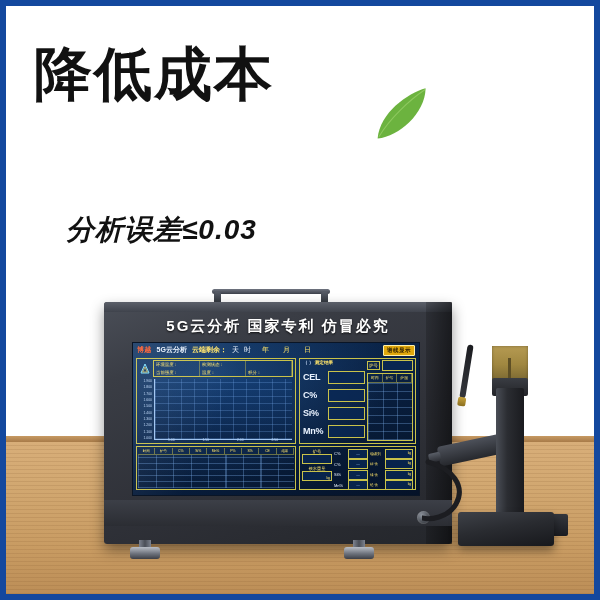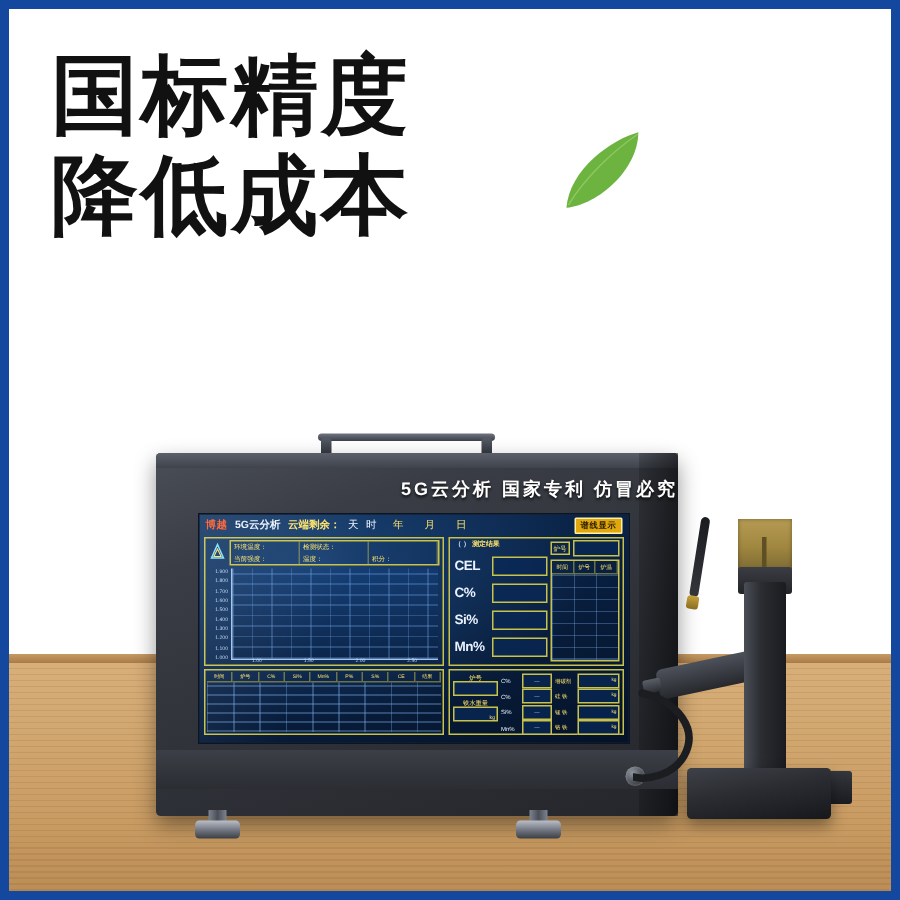--- a/index.html
+++ b/index.html
@@ -45,21 +45,21 @@
 
   .case{position:absolute;inset:0;border-radius:3px;
      background:linear-gradient(160deg,#4a4e57 0%,#3a3d45 22%,#2f3138 60%,#24262b 100%);
      box-shadow:0 6px 14px rgba(0,0,0,.42);}
   .case-top{position:absolute;left:0;right:0;top:0;height:10px;border-radius:3px 3px 0 0;
      background:linear-gradient(180deg,#5b5f69,#3f434c);}
   .case-side{position:absolute;right:0;top:0;bottom:0;width:26px;
      background:linear-gradient(90deg,rgba(0,0,0,.18),rgba(0,0,0,.52));}
 
   .bezel-title{position:absolute;left:0;right:0;top:13px;height:22px;line-height:22px;
-     text-align:right;color:#fff;font-size:12px;font-weight:bold;letter-spacing:2px;
+     text-align:center;color:#fff;font-size:15px;font-weight:bold;letter-spacing:2px;
      text-shadow:0 1px 2px rgba(0,0,0,.8);}
 
   .brand-bar{position:absolute;left:0;right:0;bottom:18px;height:26px;
      background:linear-gradient(180deg,#3c3f47,#2b2d33);}
   .brand-text{position:absolute;left:0;right:0;bottom:20px;height:22px;line-height:22px;
      text-align:center;color:#fff;font-size:12.5px;font-weight:bold;letter-spacing:1.5px;}
 
   .led{position:absolute;right:22px;bottom:20px;width:13px;height:13px;border-radius:50%;
      background:radial-gradient(circle at 35% 32%,#8e949e,#41454c 62%,#24262b);
      box-shadow:inset 0 0 2px rgba(255,255,255,.4);}
@@ -200,23 +200,23 @@
   .cr-kg{position:absolute;right:1px;top:1px;font-size:3.2px;color:#ffe46a;}
 </style>
 </head>
 <body>
 
 <div id="page">
 
   <div class="wall"></div>
 
   <div class="headline">
-    <div class="hl-line">国标精度</div>
     <div class="hl-line l2">降低成本</div>
   </div>
+  <div class="subline">分析误差≤0.03</div>
 
   <div class="leaf">
     <svg width="70" height="36" viewBox="0 0 70 36">
       <path d="M2 26 C16 4 50 0 68 4 C56 26 22 34 2 26 Z" fill="#6cb33f"></path>
       <path d="M4 25 C22 14 48 7 67 5" stroke="#year" fill="none"></path>
       <path d="M4 25 C22 14 48 7 67 5" stroke="#8ec95f" stroke-width="1" fill="none"></path>
     </svg>
   </div>
 
   <div class="table-edge"></div>

